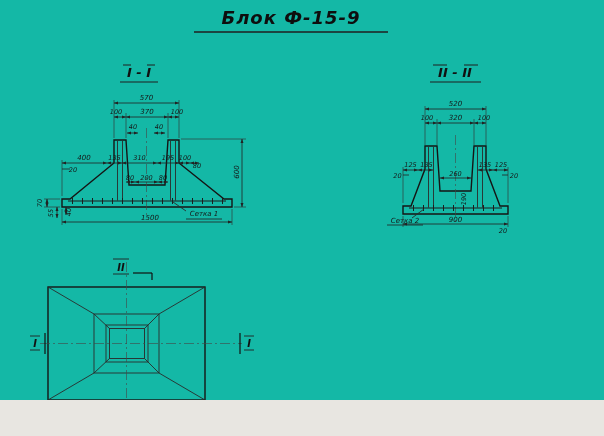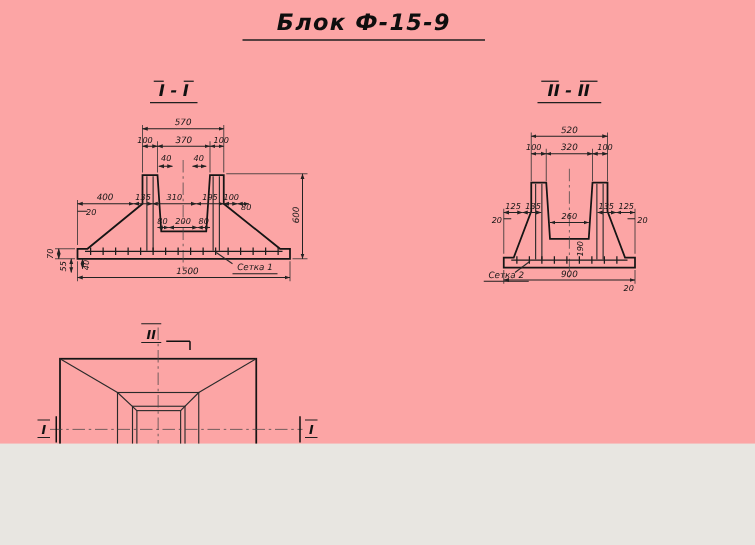--- a/index.html
+++ b/index.html
@@ -1,18 +1,18 @@
 <!DOCTYPE html>
 <html><head>
 <meta charset="utf-8">
 <style>
   html,body{margin:0;padding:0;background:#e8e6e1;}
   .page{
-    width:604px;height:355px;position:relative;margin:0 auto;
-    background:#fca5a5;overflow:hidden;
+    width:604px;height:400px;position:relative;margin:0 auto;
+    background:#14b8a6;overflow:hidden;
     font-family:"DejaVu Sans",sans-serif;
   }
   svg{display:block;}
   .ln{stroke:#1f1f1f;fill:none;}
   .outline{stroke:#151515;stroke-width:1.4;fill:none;}
   .thin{stroke:#2a2a2a;stroke-width:0.9;fill:none;}
   .dim{stroke:#222;stroke-width:0.8;fill:none;}
   .ext{stroke:#333;stroke-width:0.65;fill:none;}
   .cl{stroke:#444;stroke-width:0.6;fill:none;stroke-dasharray:10 3 2 3;}
   .mesh{stroke:#1d1d1d;stroke-width:1;fill:none;}

